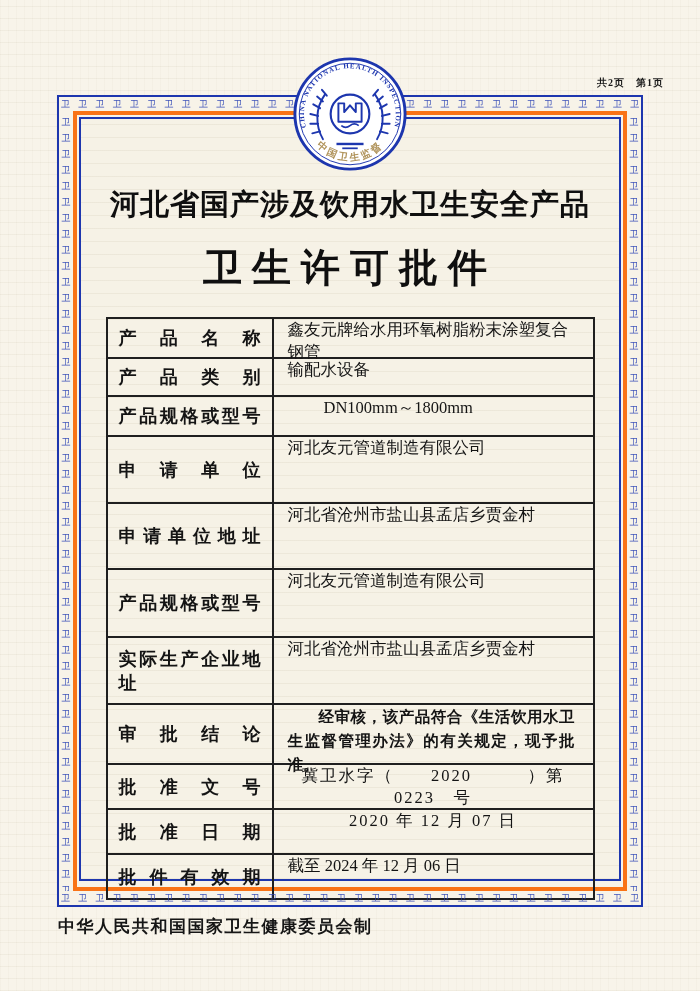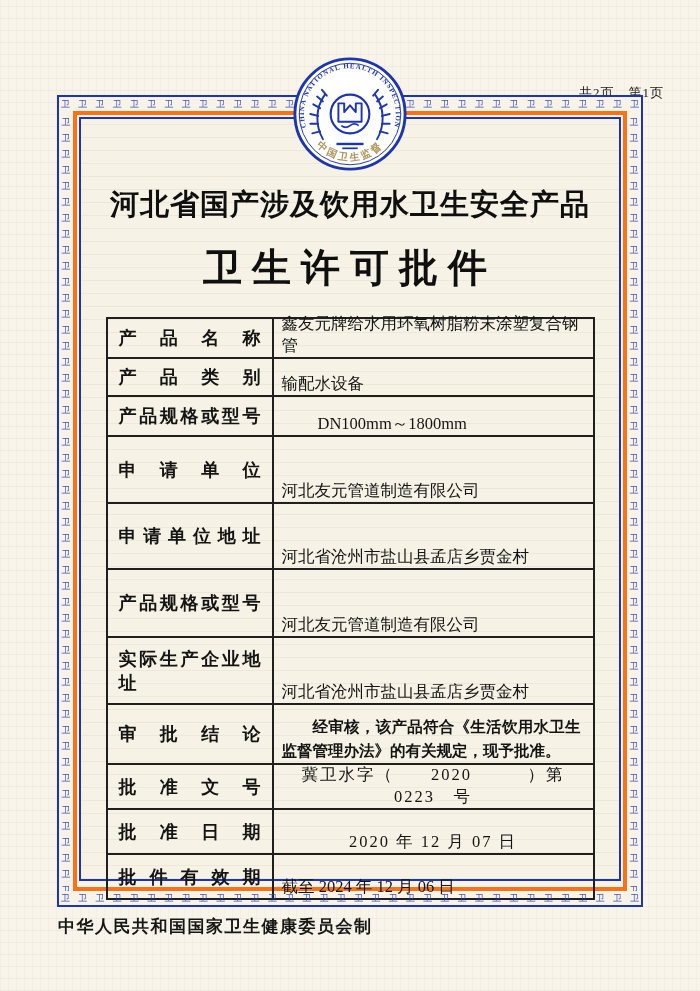--- a/index.html
+++ b/index.html
@@ -11,22 +11,22 @@
     overflow:hidden;
   }
   .page{
     position:relative;width:700px;height:991px;
     background:
       repeating-linear-gradient(0deg, rgba(170,158,128,0.10) 0 1px, transparent 1px 12px),
       repeating-linear-gradient(90deg, rgba(170,158,128,0.05) 0 1px, transparent 1px 8px),
       #f8f4ea;
   }
   .page-indicator{
-    position:absolute;top:84px;right:36px;
-    font-size:13px;font-weight:normal;letter-spacing:1px;color:#1a1a1a;
+    position:absolute;top:76px;right:36px;
+    font-size:10px;font-weight:bold;letter-spacing:1px;color:#1a1a1a;
   }
   
   .frame{
     position:absolute;left:57px;top:95px;width:586px;height:812px;
     border:2px solid #1d36ae;
     box-sizing:border-box;
     display:flex;flex-direction:column;
     background:#f7f3e8;
   }
   .band{color:#2b43b5;font-size:9px;line-height:14px;overflow:hidden;
@@ -58,22 +58,22 @@
     flex:0 0 166px;box-sizing:border-box;
     border-right:2px solid #1f1f1f;
     font-weight:bold;font-size:18px;
     padding:0 11px;
     display:flex;flex-direction:column;justify-content:center;
   }
   .tlabel > span{display:block;text-align:justify;text-align-last:justify;width:100%;}
   .tvalue{
     flex:1 1 auto;box-sizing:border-box;
     font-size:16.5px;
-    padding:0 8px;
-    display:flex;flex-direction:column;justify-content:flex-end;
+    padding:0 14px;
+    display:flex;flex-direction:column;justify-content:flex-start;
   }
   .tvalue.align-left{align-items:flex-start;}
   .tvalue.align-center{text-align:center;}
   .tvalue.align-indent > span{text-indent:2em;text-align:justify;line-height:1.55;display:block;font-size:15.5px;padding-right:4px;font-weight:bold;}
   .tvalue.align-center > span{display:block;width:100%;letter-spacing:2px;}
   .footer-note{
     position:absolute;left:58px;top:915px;
     font-size:17px;font-weight:bold;letter-spacing:1.5px;color:#161616;
   }
 </style>

